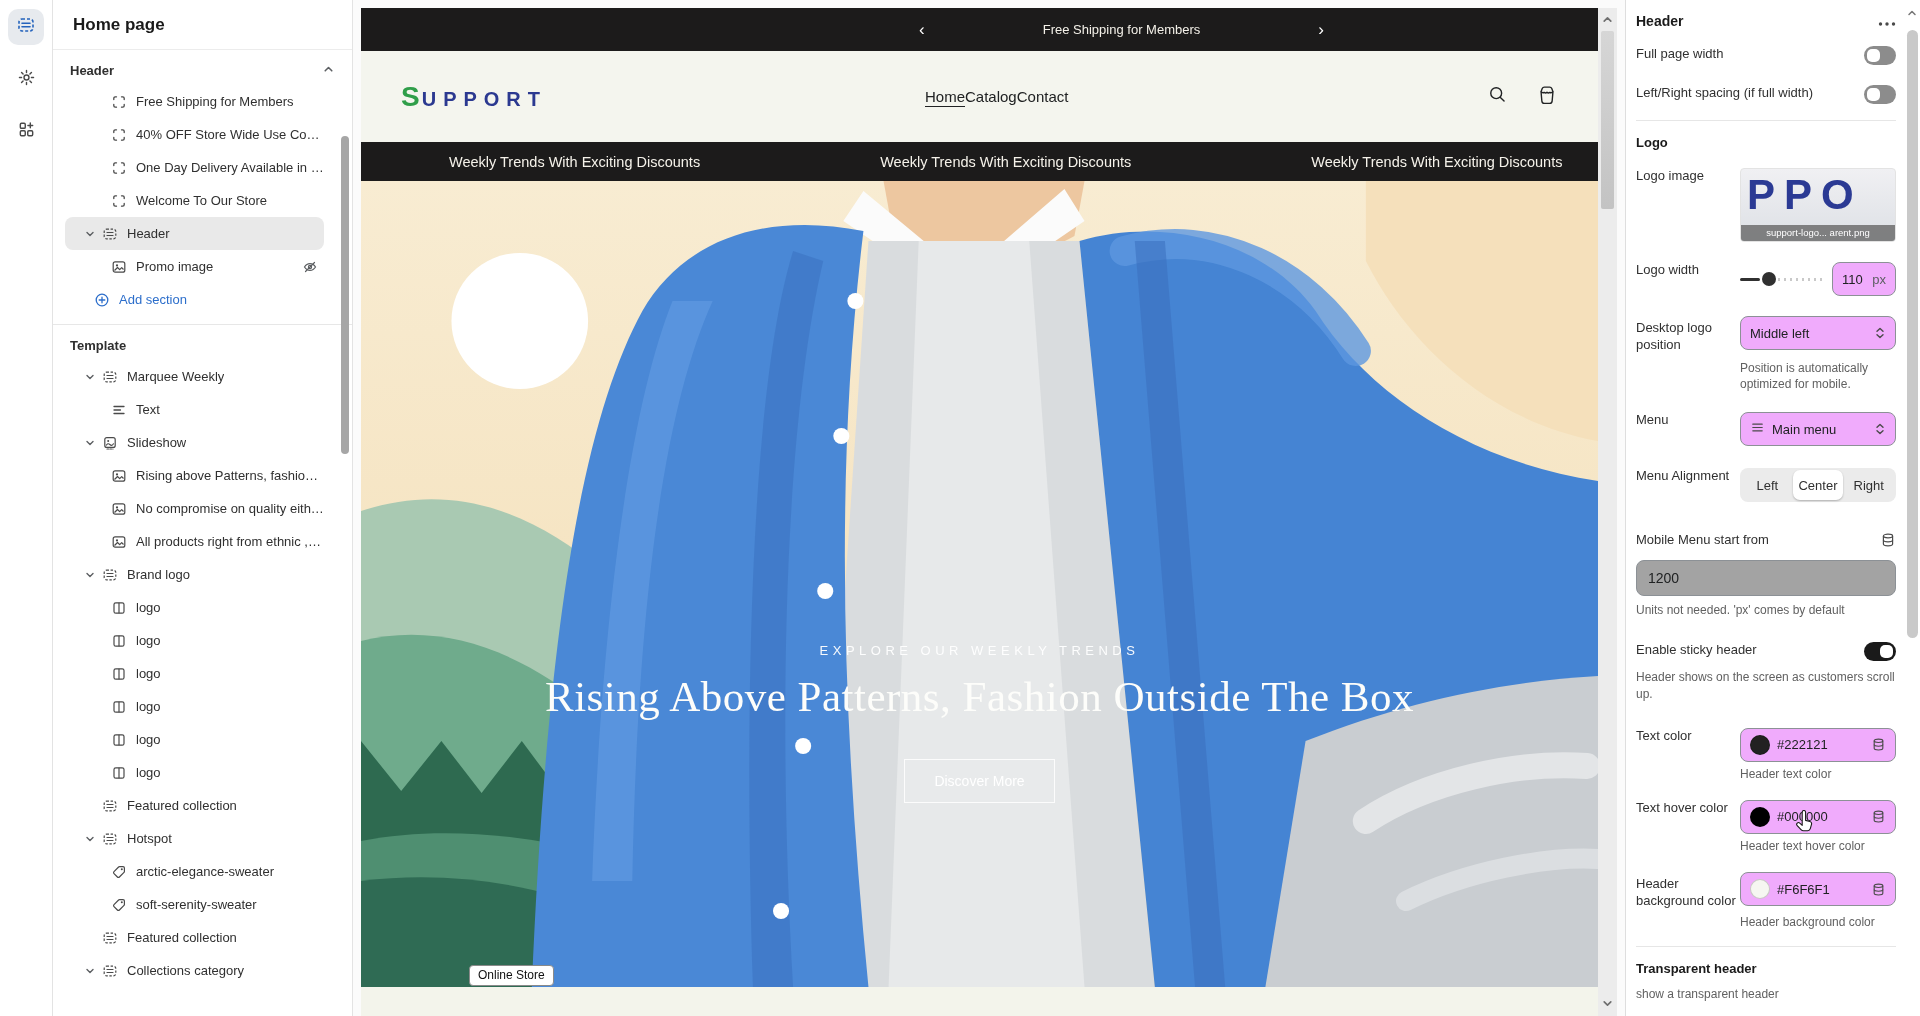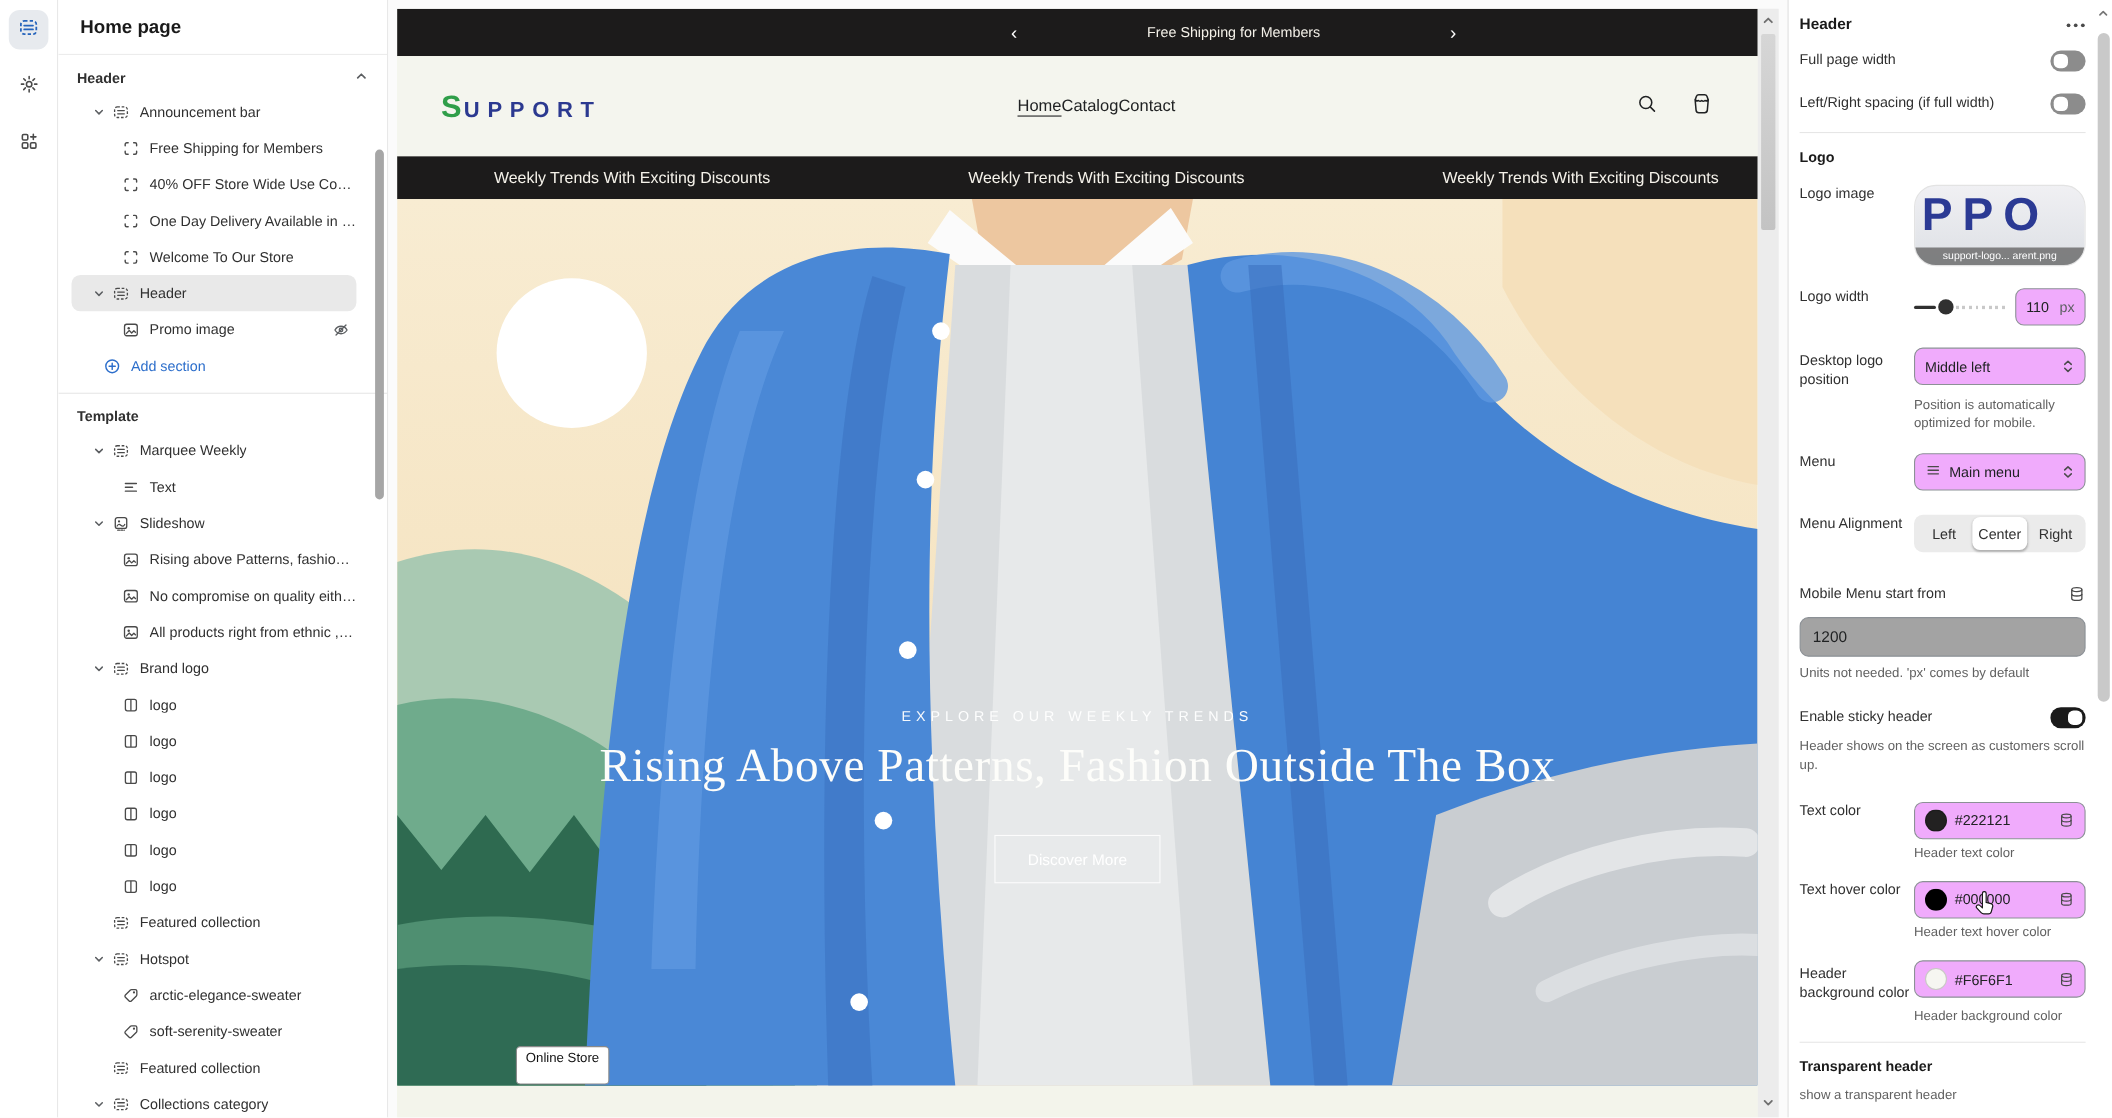--- a/index.html
+++ b/index.html
@@ -58,21 +58,21 @@
   .hero { flex:1; position:relative; overflow:hidden; }
   .hero-art { position:absolute; inset:0; width:100%; height:100%; }
   .hero-copy { position:absolute; left:0; right:0; top:462px; text-align:center; color:#fff; }
   .hero-pre { font-size:13px; letter-spacing:4.5px; font-weight:500; color:rgba(255,255,255,.95); }
   .hero-title { font-family:"Liberation Serif","DejaVu Serif",serif; font-size:43px;
     font-weight:500; margin-top:14px; color:#fdfdfa; letter-spacing:.5px; }
   .hero-cta { display:inline-block; margin-top:38px; padding:13px 29px; font-size:14px;
     color:#fff; border:1px solid rgba(255,255,255,.85); background:rgba(255,255,255,.06);
     cursor:pointer; }
   .store-badge { position:absolute; left:108px; bottom:1px; background:#fff; color:#111;
-    border:1px solid #8a8a8a; border-radius:4px; padding:2px 8px 17px; font-size:12px; }
+    border:1px solid #8a8a8a; border-radius:4px; padding:2px 8px 3px; font-size:12px; }
   .post-strip { height:29px; flex:none; background:#f3f4eb; }
   .psb { position:absolute; right:8px; top:8px; bottom:0; width:19px; background:#ececec; }
   .psb-up, .psb-down { position:absolute; left:0; right:0; text-align:center; color:#6f6f6f; }
   .psb-up { top:3px; } .psb-down { bottom:3px; }
   .psb-thumb { position:absolute; top:23px; left:3px; right:3px; height:178px; border-radius:2px;
     background:linear-gradient(180deg,#d6d6d6,#c3c3c3); }
 
   
   .settings { width:295px; flex:none; background:#fff; border-left:1px solid #dedede;
     position:relative; overflow:hidden; padding:12px 24px 0 10px; }
@@ -85,21 +85,21 @@
     flex:none; cursor:pointer; }
   .toggle::after { content:''; position:absolute; width:13px; height:13px; border-radius:5px;
     background:#fff; top:3px; left:3px; }
   .toggle.on { background:#1a1a1a; }
   .toggle.on::after { left:auto; right:3px; }
   .sdivider { border-top:1px solid #e6e6e6; margin:4px 0 14px; }
   .sheading { font-size:13px; font-weight:700; color:#1a1a1a; }
   .help { font-size:12px; color:#616161; line-height:1.35; }
   .indent { margin-left:104px; }
   .lblcol { width:104px; flex:none; }
-  .thumb { width:158px; height:74px; border-radius:20px; position:relative; overflow:hidden;
+  .thumb { width:158px; height:74px; border-radius:4px; position:relative; overflow:hidden;
     background:linear-gradient(#f0f0f3,#dde0e5); border:1px solid #e3e3e3; cursor:pointer; }
   .thumb-letters { position:absolute; left:6px; top:2px; font-size:42px; font-weight:700;
     color:#2b3a94; letter-spacing:9px; white-space:nowrap; }
   .thumb-caption { position:absolute; left:0; right:0; bottom:0; height:16px;
     background:rgba(105,105,105,.82); color:#fff; font-size:9.5px; text-align:center;
     line-height:16px; white-space:nowrap; overflow:hidden; }
   .slider { flex:1; display:flex; align-items:center; margin-right:8px; }
   .slider-fill { width:20px; height:3px; background:#303030; border-radius:2px; }
   .slider-knob { width:14px; height:14px; border-radius:50%; background:#303030; flex:none;
     margin:0 2px; cursor:pointer; }
@@ -167,34 +167,20 @@
     <div class="tree-scroll">
       <div class="group-head">
         <span>Header</span>
         <span>
           <svg viewBox="0 0 10 10" width="11" height="11">
               <path d="M2 6.2 5 3.2 8 6.2" fill="none" stroke="#5c5f62" stroke-width="1.4" stroke-linecap="round" stroke-linejoin="round"></path>
             </svg>
         </span>
       </div>
       <div>
-          <div class="trow lvl1">
-            <span class="tchev">
-              <svg viewBox="0 0 10 10" width="10" height="10">
-                <path d="M2 3.5 5 6.5 8 3.5" fill="none" stroke="#5c5f62" stroke-width="1.4" stroke-linecap="round" stroke-linejoin="round"></path>
-              </svg>
-            </span>
-            <span class="ticon">
-              <svg viewBox="0 0 16 16" width="16" height="16">
-                <rect x="2.2" y="3.2" width="11.6" height="9.6" rx="2.4" fill="none" stroke="#4a4a4a" stroke-width="1.2" stroke-dasharray="2.4 1.6"></rect>
-                <path d="M5 6.5h6M5 9.5h6" stroke="#4a4a4a" stroke-width="1.2" stroke-linecap="round"></path>
-              </svg>
-            </span>
-            <span class="tlabel">Announcement bar</span>
-          </div>
           <div class="trow lvl2">
             <span class="ticon">
               <svg viewBox="0 0 16 16" width="16" height="16" fill="none" stroke="#4a4a4a" stroke-width="1.3" stroke-linecap="round">
                 <path d="M5.5 2.8H4.2a1.4 1.4 0 0 0-1.4 1.4v1.3M10.5 2.8h1.3a1.4 1.4 0 0 1 1.4 1.4v1.3M5.5 13.2H4.2a1.4 1.4 0 0 1-1.4-1.4v-1.3M10.5 13.2h1.3a1.4 1.4 0 0 0 1.4-1.4v-1.3"></path>
               </svg>
             </span>
             <span class="tlabel">Free Shipping for Members</span>
           </div>
           <div class="trow lvl2">
             <span class="ticon">

